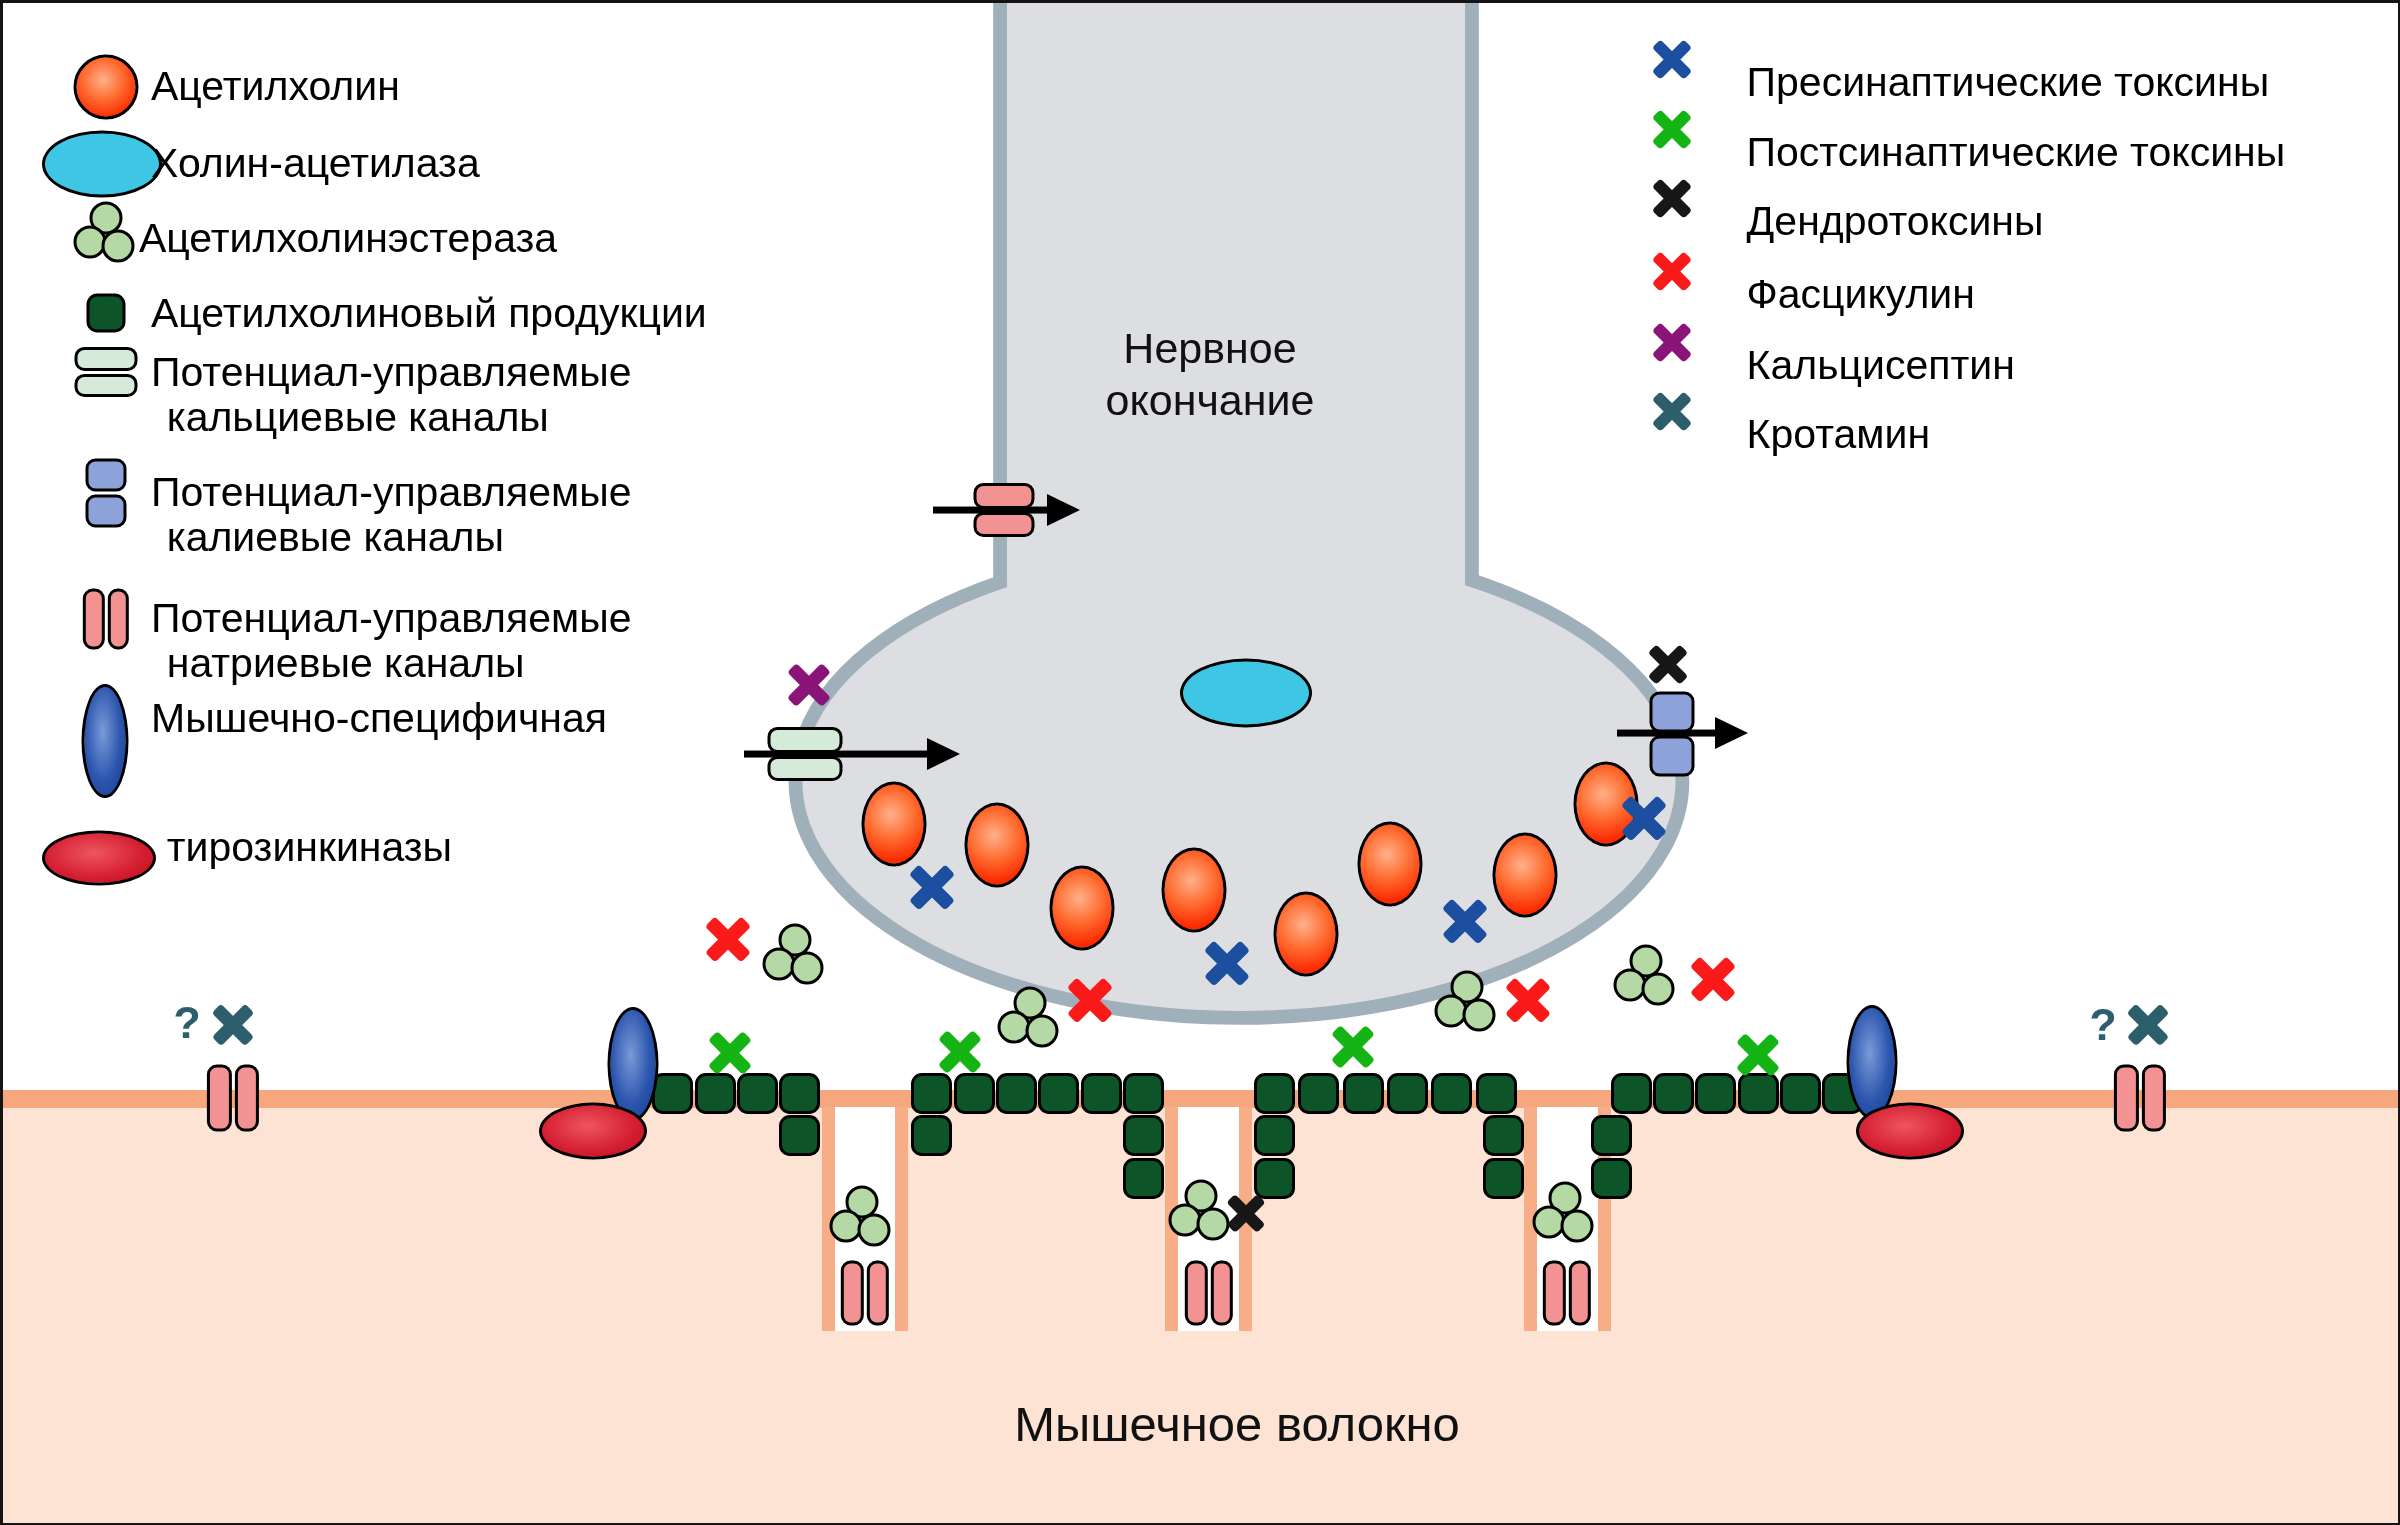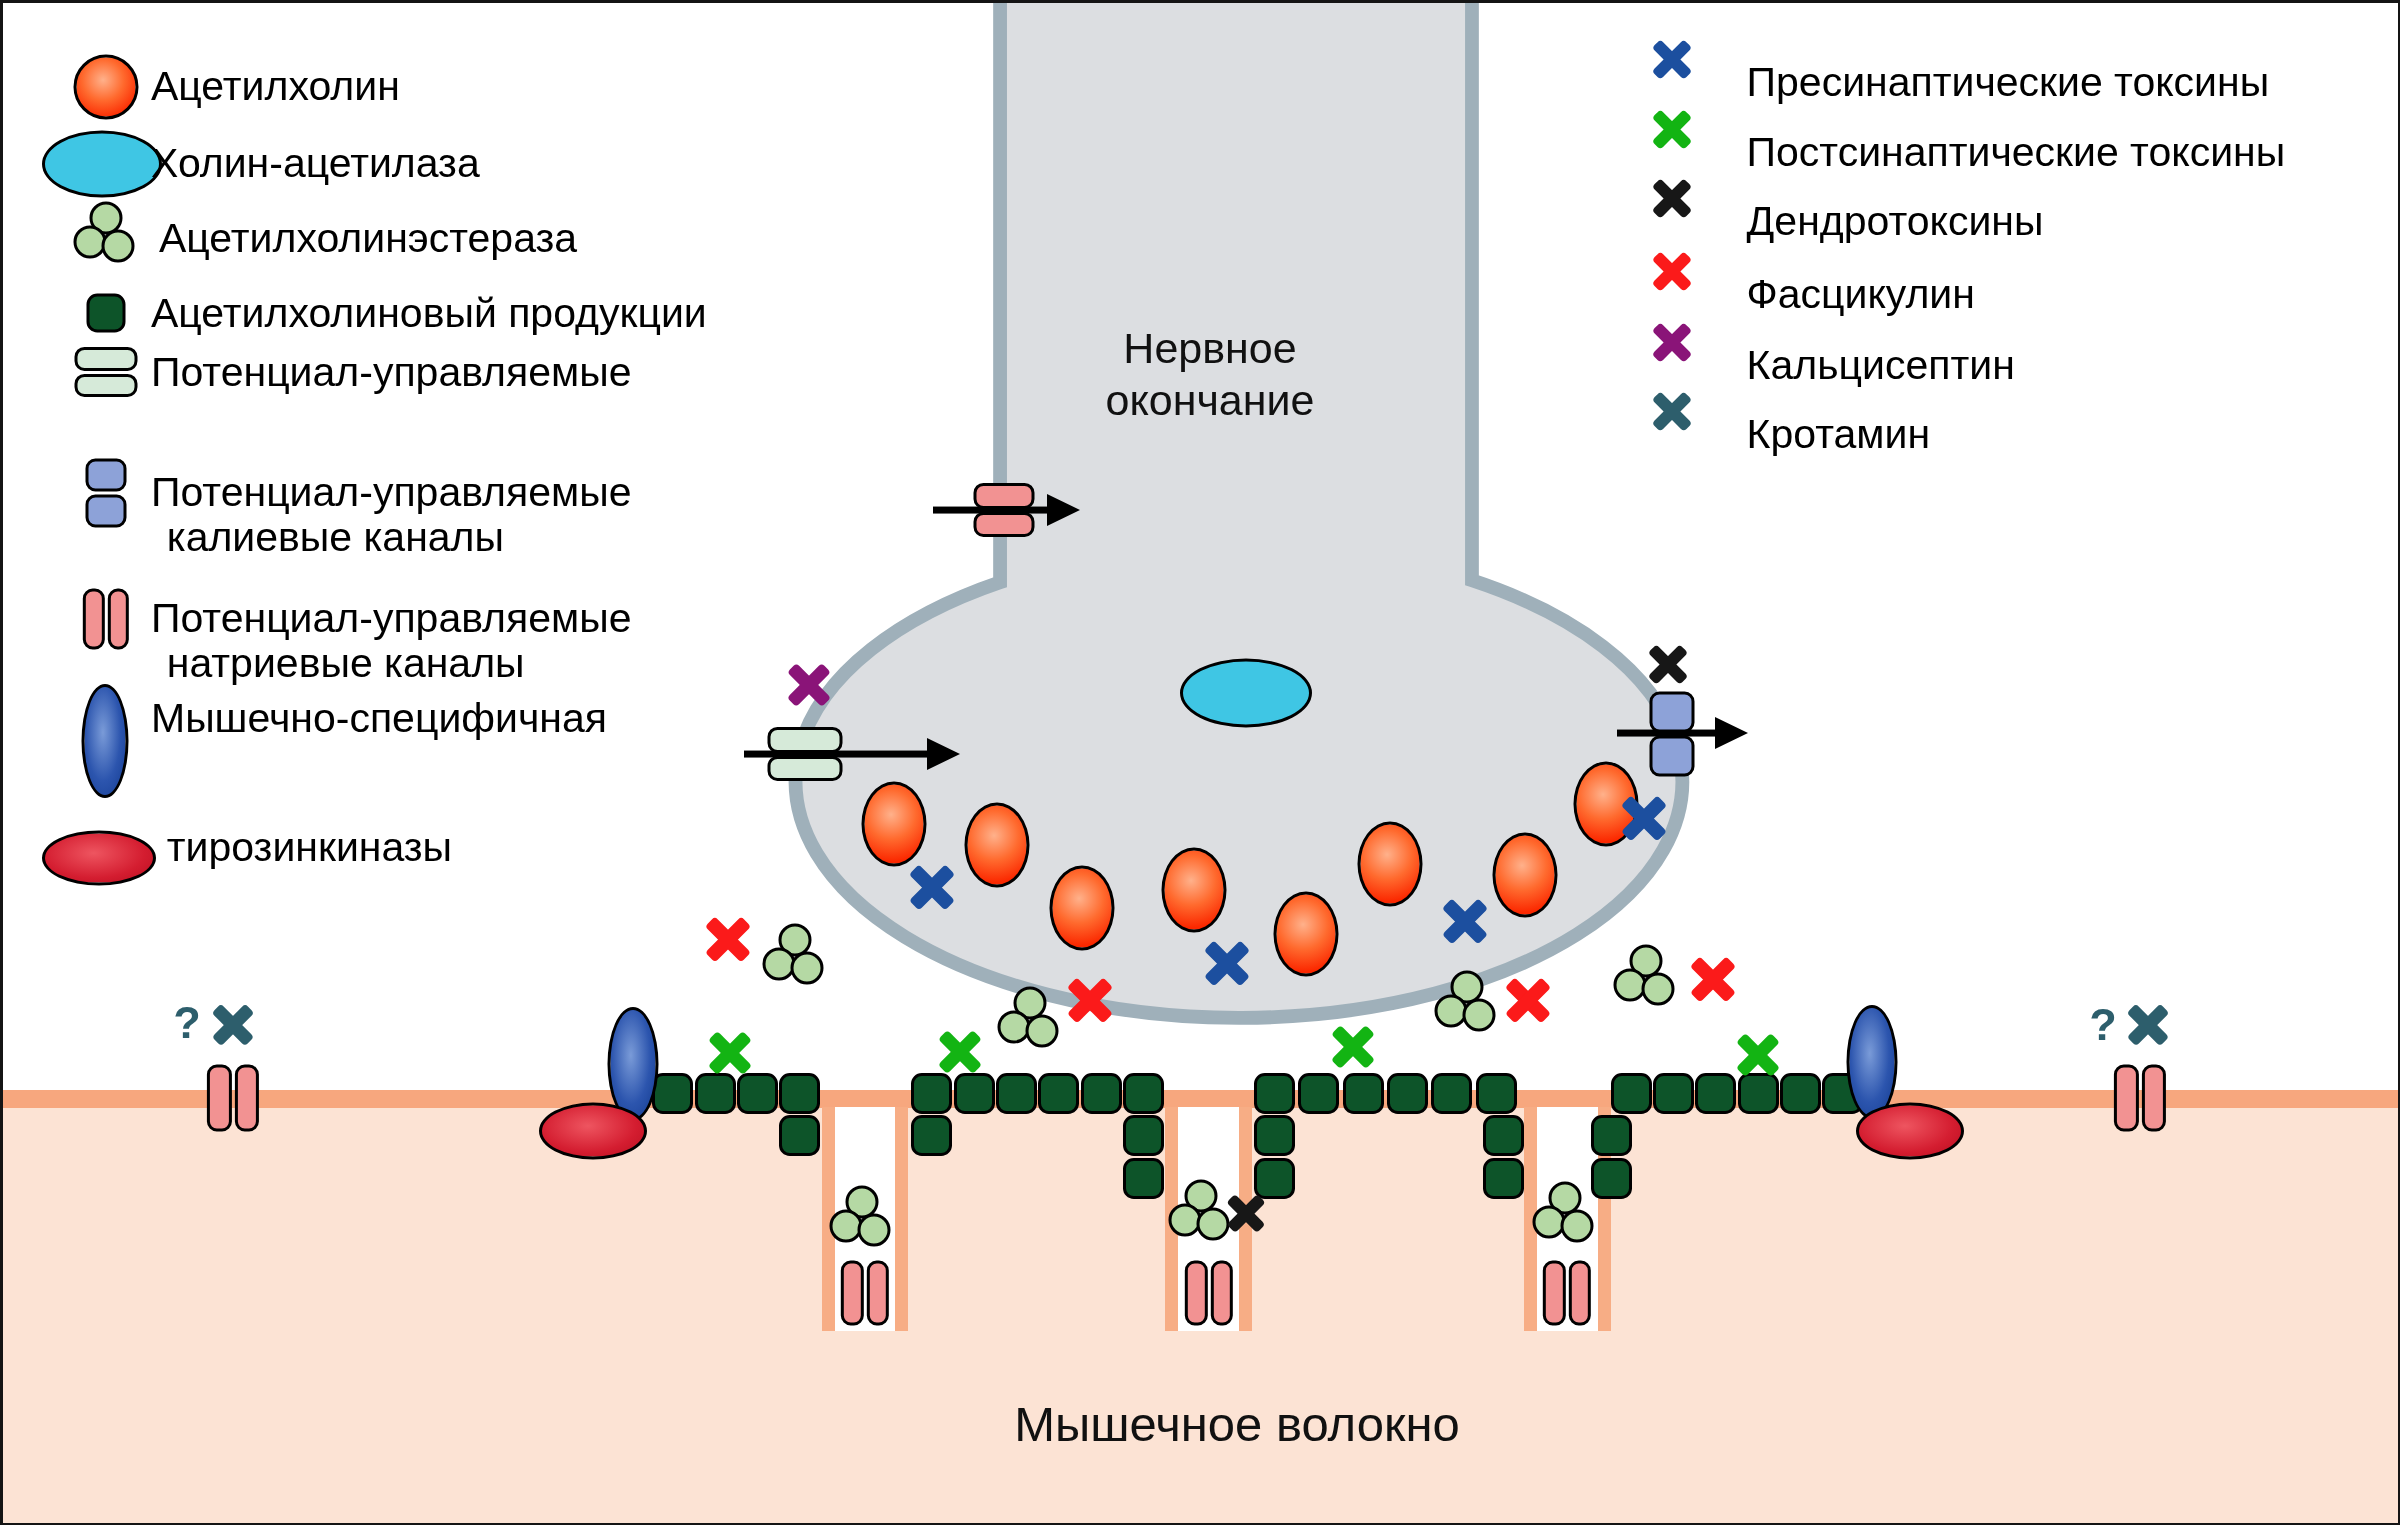--- a/index.html
+++ b/index.html
@@ -225,33 +225,34 @@
       </div>
       <div class="cyan-ell c" style="left: 99px; top: 161px; width: 120px; height: 67px;"></div>
       <div class="leg-text" style="left: 148px; top: 138px;">
         <div>Холин-ацетилаза</div>
       </div>
       <div class="cluster" style="left: 103px; top: 235px;">
         <div class="blob" style="left: 17.7px; top: 0px;"></div>
         <div class="blob" style="left: 2px; top: 23.6px;"></div>
         <div class="blob" style="left: 29.6px; top: 27.6px;"></div>
       </div>
-      <div class="leg-text" style="left: 156px; top: 213px;">
+      <div class="leg-text" style="left: 136px; top: 213px;">
         <div>Ацетилхолинэстераза</div>
       </div>
       <div class="receptor c" style="left: 103px; top: 310px; width: 39px; height: 39px;"></div>
       <div class="leg-text" style="left: 148px; top: 288px;">
         <div>Ацетилхолиновый продукции</div>
       </div>
       <div class="vstack c" style="left: 103px; top: 369px;">
         <div class="hbar mint" style="width: 63px; height: 23.6px;"></div>
         <div class="hbar mint" style="width: 63px; height: 23.6px;"></div>
       </div>
       <div class="leg-text" style="left: 148px; top: 347px;">
         <div>Потенциал-управляемые</div>
+        <div class="ln2">кальциевые каналы</div>
       </div>
       <div class="vstack c" style="left: 103px; top: 490px;">
         <div class="hbar kblue" style="width: 41px; height: 33px;"></div>
         <div class="hbar kblue" style="width: 41px; height: 33px;"></div>
       </div>
       <div class="leg-text" style="left: 148px; top: 467px;">
         <div>Потенциал-управляемые</div>
         <div class="ln2">калиевые каналы</div>
       </div>
       <div class="hstack c" style="left: 103px; top: 616px;">

